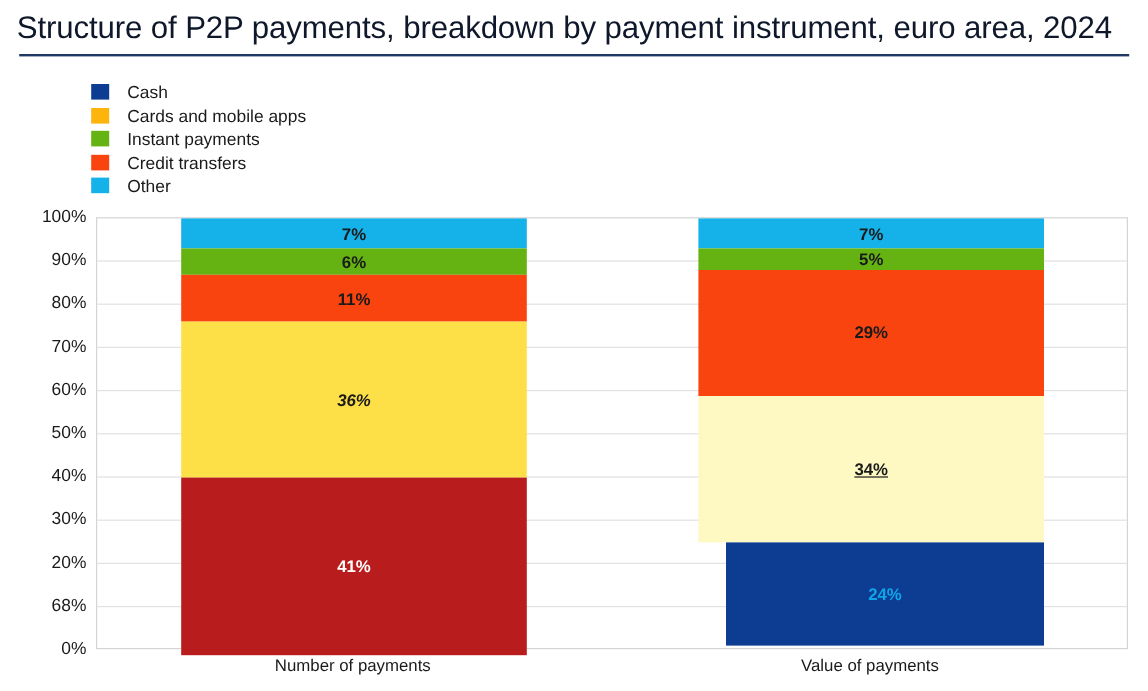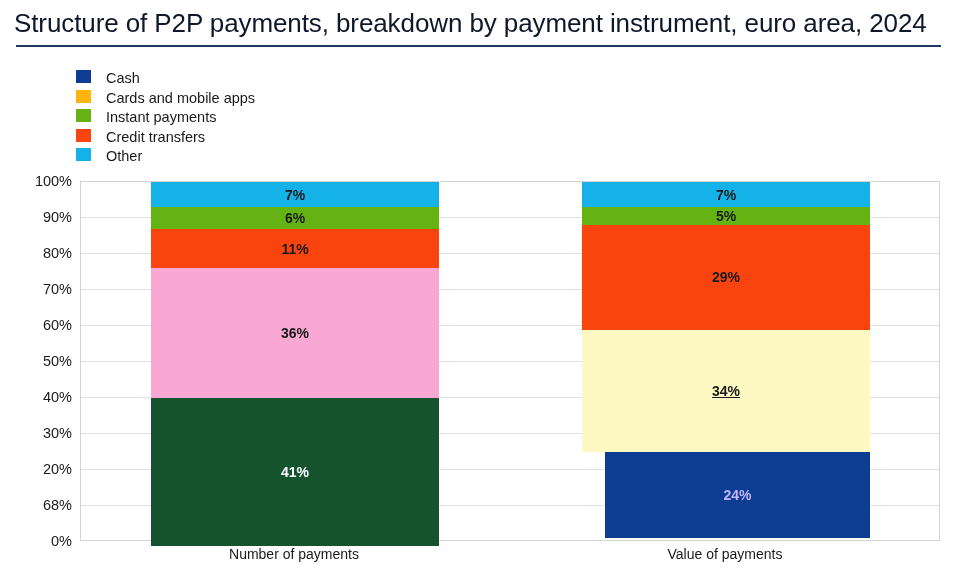--- a/index.html
+++ b/index.html
@@ -189,40 +189,40 @@
   <div class="bar" id="bar-0">
       <div class="segment" style="flex: 0 0 25.2px; background: rgb(20, 178, 232); color: rgb(26, 26, 26);">
         <span class="seg-label">7%</span>
       </div>
       <div class="segment" style="flex: 0 0 21.6px; background: rgb(101, 179, 18); color: rgb(26, 26, 26);">
         <span class="seg-label">6%</span>
       </div>
       <div class="segment" style="flex: 0 0 39.6px; background: rgb(250, 68, 16); color: rgb(26, 26, 26);">
         <span class="seg-label">11%</span>
       </div>
-      <div class="segment" style="flex: 0 0 129.6px; background: #f9a8d4; color: rgb(26, 26, 26);">
+      <div class="segment" style="flex: 0 0 129.6px; background: #fde047; color: rgb(26, 26, 26); font-style: italic;">
         <span class="seg-label">36%</span>
       </div>
-      <div class="segment" style="flex: 0 0 147.6px; background: #14532d; color: rgb(255, 255, 255);">
+      <div class="segment" style="flex: 0 0 147.6px; background: #b91c1c; color: rgb(255, 255, 255);">
         <span class="seg-label">41%</span>
       </div>
     </div>
   <div class="bar" id="bar-1">
       <div class="segment" style="flex: 0 0 25.2px; background: rgb(20, 178, 232); color: rgb(26, 26, 26);">
         <span class="seg-label">7%</span>
       </div>
       <div class="segment" style="flex: 0 0 18px; background: rgb(101, 179, 18); color: rgb(26, 26, 26);">
         <span class="seg-label">5%</span>
       </div>
       <div class="segment" style="flex: 0 0 104.4px; background: rgb(250, 68, 16); color: rgb(26, 26, 26);">
         <span class="seg-label">29%</span>
       </div>
       <div class="segment" style="flex: 0 0 122.4px; background: #fef9c3; color: rgb(26, 26, 26); text-decoration: underline;">
         <span class="seg-label">34%</span>
       </div>
-      <div class="segment" style="flex: 0 0 86.4px; background: rgb(13, 60, 147); color: #c4b5fd; margin-left: 23px;">
+      <div class="segment" style="flex: 0 0 86.4px; background: rgb(13, 60, 147); color: #0ea5e9; margin-left: 23px;">
         <span class="seg-label">24%</span>
       </div>
     </div>
 </div>
 
 <div class="xtick" id="xtick-0">Number of payments</div>
 <div class="xtick" id="xtick-1">Value of payments</div>
 
 </body></html>

